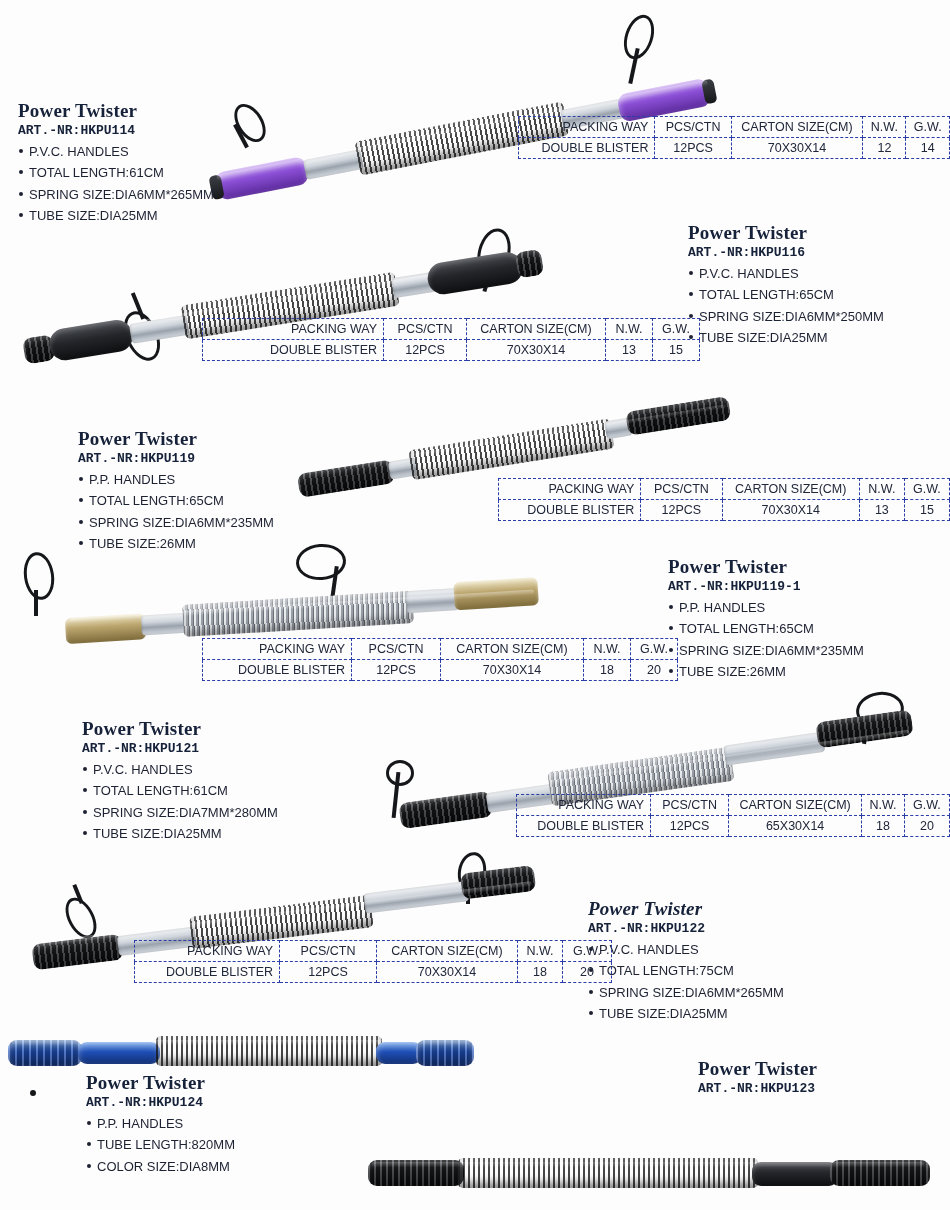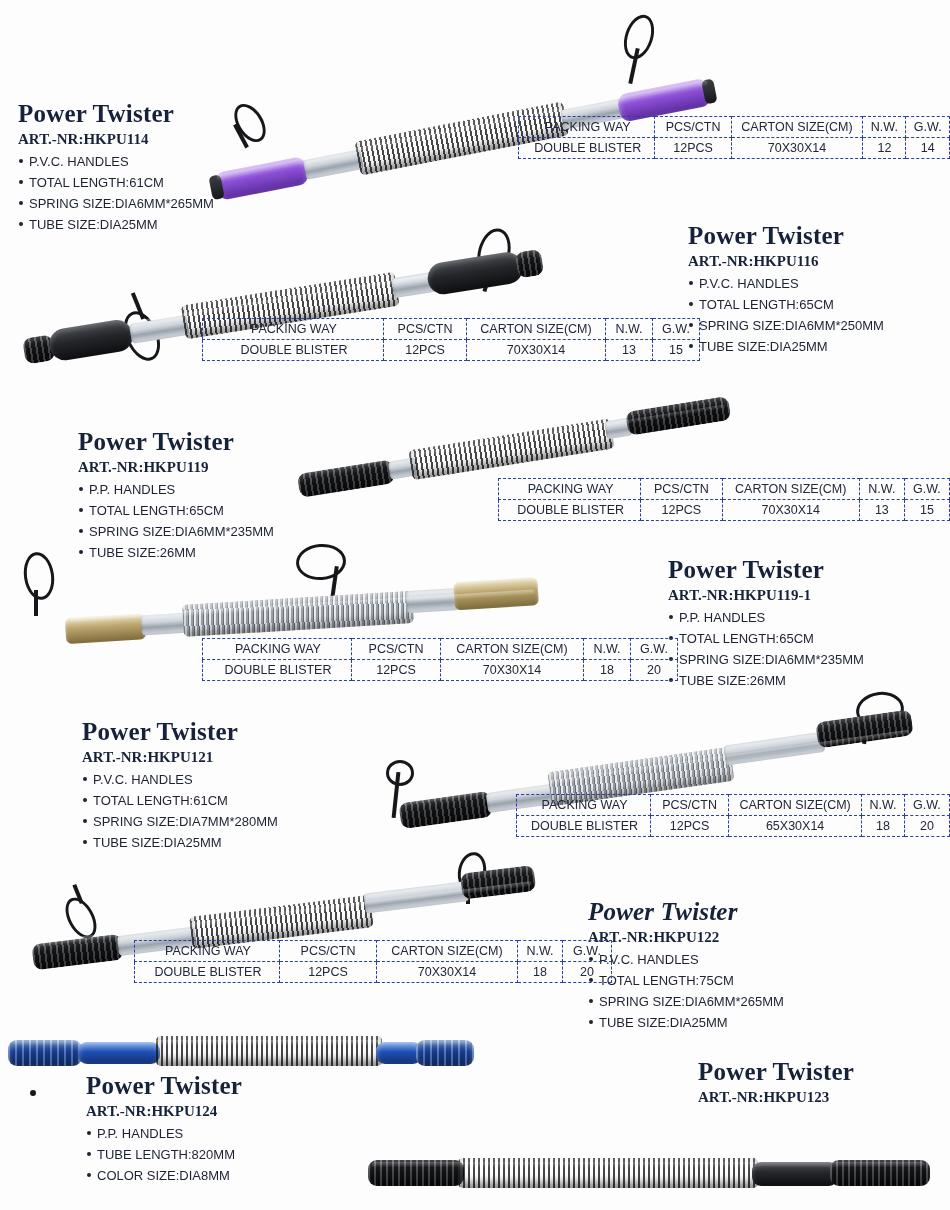--- a/index.html
+++ b/index.html
@@ -21,33 +21,33 @@
     background: #fdfdfd;
   }
 
   
   .spec {
     position: absolute;
   }
   .spec .title {
     font-family: "Liberation Serif", serif;
     font-weight: bold;
-    font-size: 25px;
+    font-size: 19px;
     color: #16213a;
     letter-spacing: 0.2px;
     line-height: 1.15;
     white-space: nowrap;
   }
   .spec .title.italic {
     font-style: italic;
   }
   .spec .art {
-    font-family: Liberation Serif, serif;
+    font-family: Liberation Mono, monospace;
     font-weight: bold;
-    font-size: 15px;
+    font-size: 13px;
     color: #16213a;
     margin-top: 1px;
     line-height: 1.2;
     white-space: nowrap;
   }
   .spec ul {
     list-style: none;
     margin: 3px 0 0 0;
     padding: 0;
   }
@@ -78,21 +78,21 @@
     color: #20273a;
   }
   .ptable td {
     border: 1px dashed #2b3ea8;
     padding: 3px 6px;
     text-align: center;
     white-space: nowrap;
     background: transparent;
   }
   .ptable td.way {
-    text-align: center;
+    text-align: right;
     padding-left: 8px;
   }
 
   
   .prod {
     position: absolute;
   }
   
   .coil {
     position: absolute;

